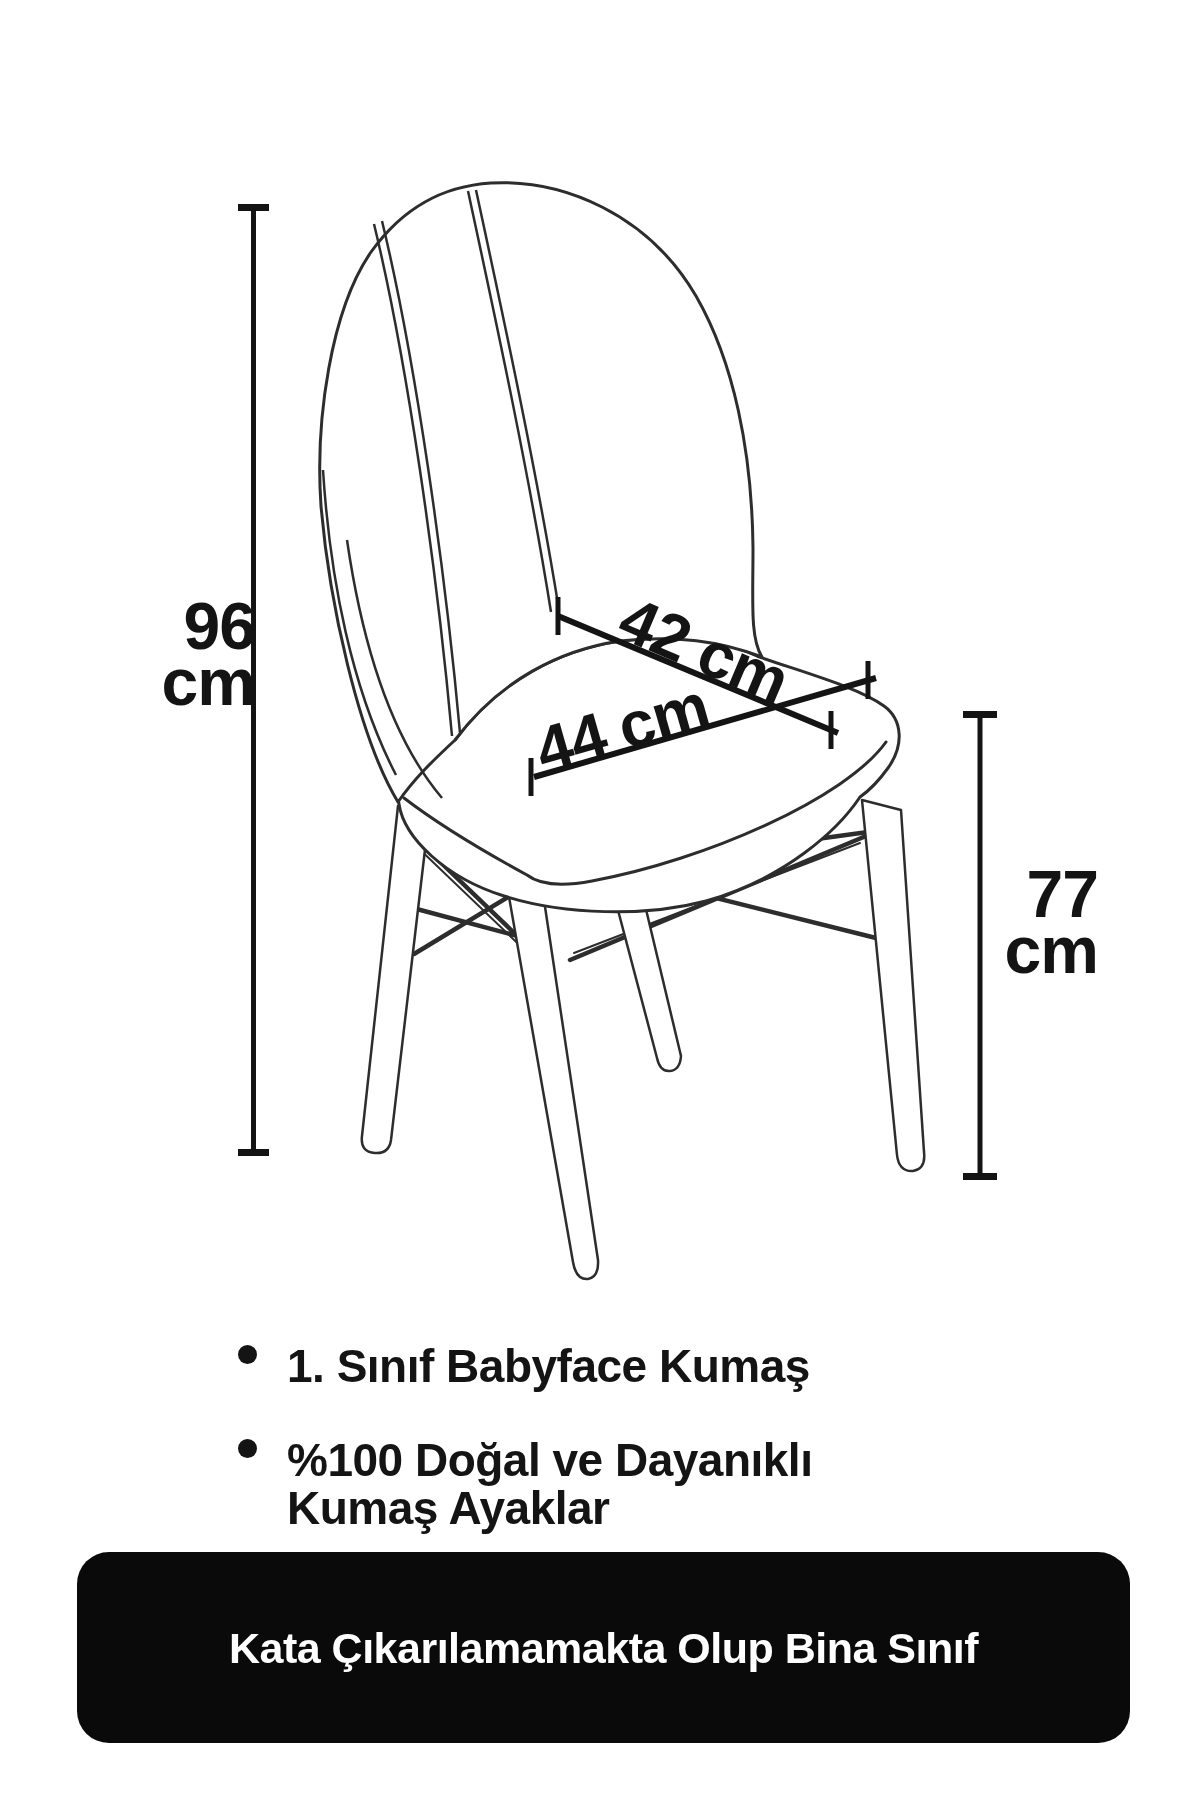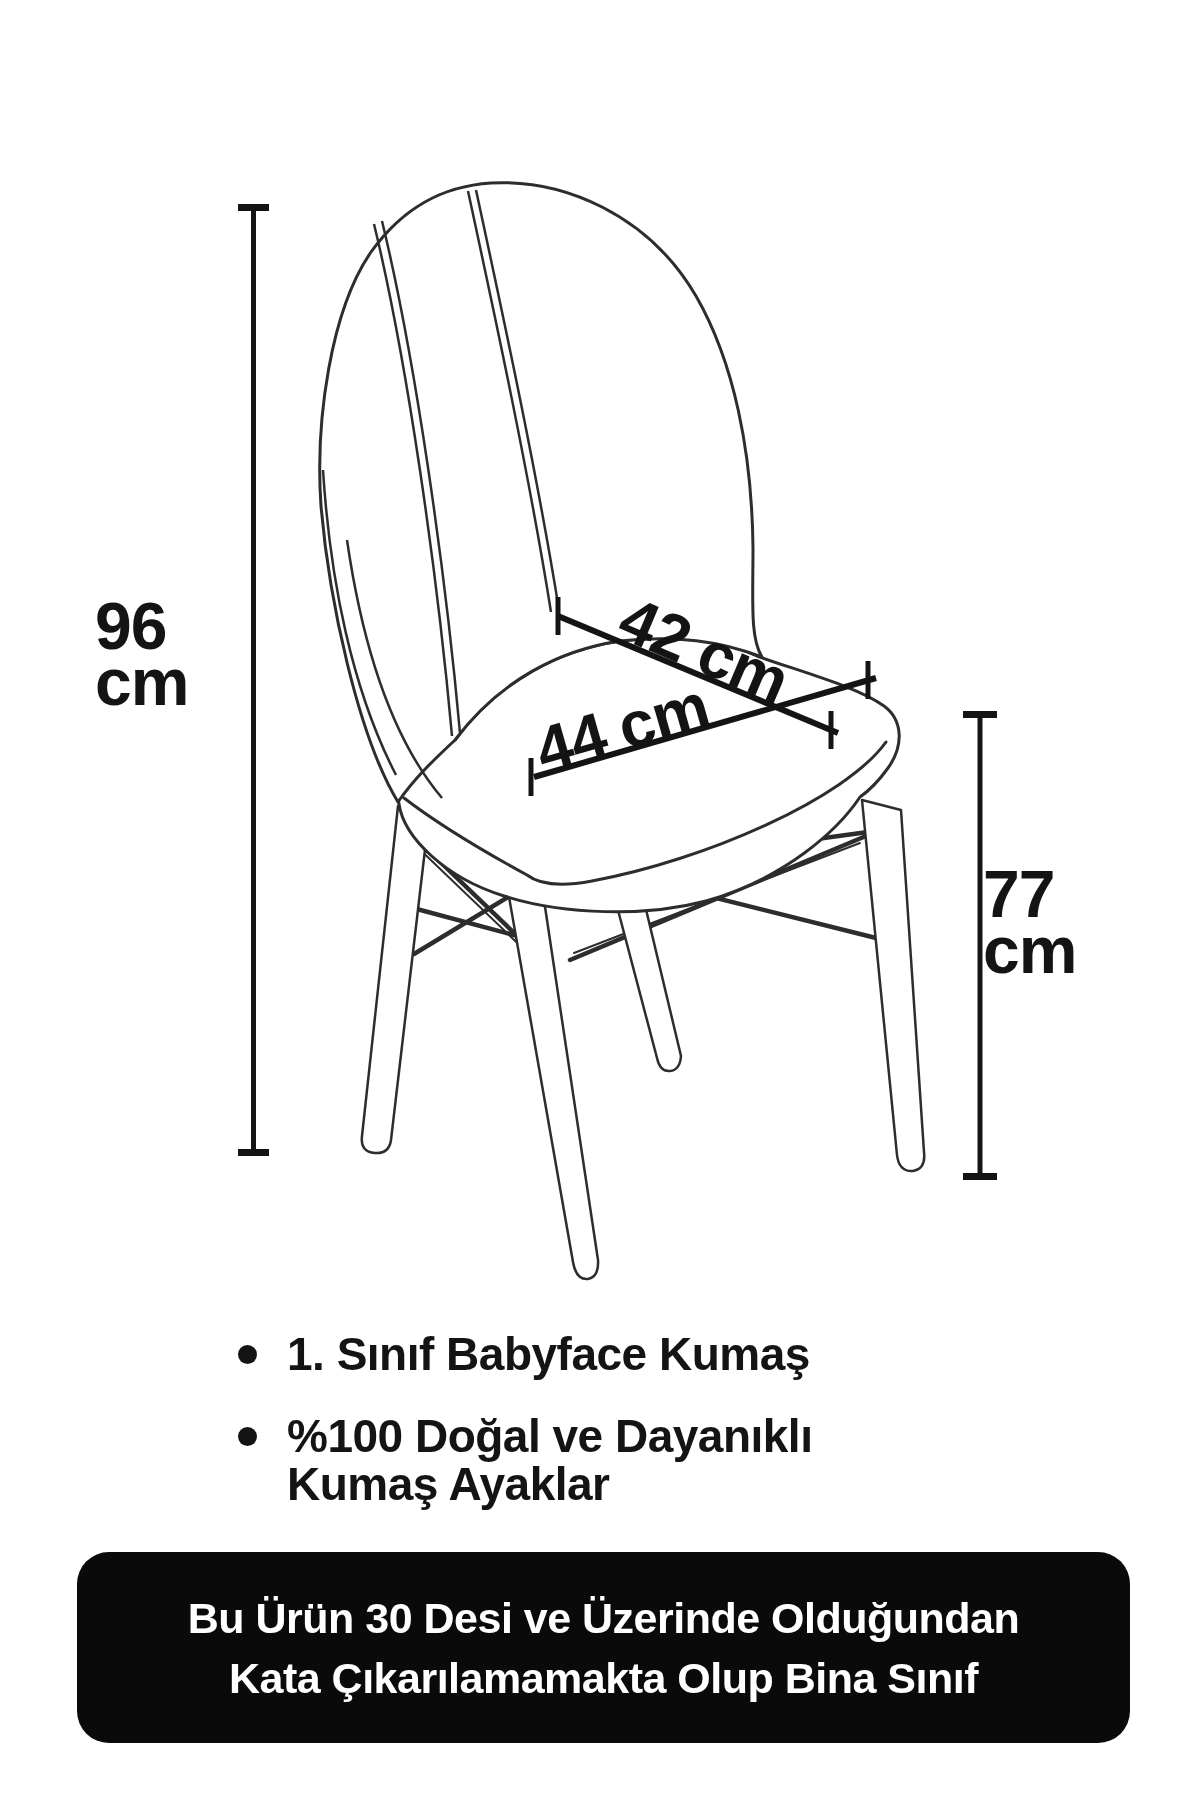--- a/index.html
+++ b/index.html
@@ -14,21 +14,21 @@
   }
   .chair-svg { position: absolute; top: 0; left: 0; }
 
   
   .dim-label {
     position: absolute;
     color: #141414;
     font-weight: bold;
     font-size: 66px;
     letter-spacing: -1px;
-    text-align: left;
+    text-align: right;
     line-height: 56px;
   }
   .dim-label .unit { display: block; }
   .dim-label-height { left: 95px; top: 598px; width: 160px; }
   .dim-label-legs  { left: 983px; top: 866px; width: 115px; }
   .dim-label-diag {
     position: absolute;
     display: flex;
     align-items: center;
     justify-content: center;
@@ -59,20 +59,21 @@
     flex: 0 0 19px;
     margin: 15px 30px 0 0;
   }
   .feature-text {
     font-size: 46px;
     font-weight: bold;
     color: #141414;
     line-height: 48px;
     max-width: 620px;
     letter-spacing: -0.5px;
+    margin-top: 12px;
   }
 
   
   .banner {
     position: absolute;
     left: 77px;
     top: 1552px;
     width: 1053px;
     height: 191px;
     background: #0a0a0a;
@@ -186,17 +187,16 @@
       <div class="feature-dot"></div>
       <div class="feature-text">1. Sınıf Babyface Kumaş</div>
     </div>
     <div class="feature-item">
       <div class="feature-dot"></div>
       <div class="feature-text">%100 Doğal ve Dayanıklı Kumaş Ayaklar</div>
     </div>
   </div>
 
   <div class="banner">
-    <div class="banner-line">Bu Ürün 30 Desi ve Üzerinde Olduğundan</div>
     <div class="banner-line">Kata Çıkarılamamakta Olup Bina Sınıf</div>
   </div>
 
 </div>
 
 </body></html>

